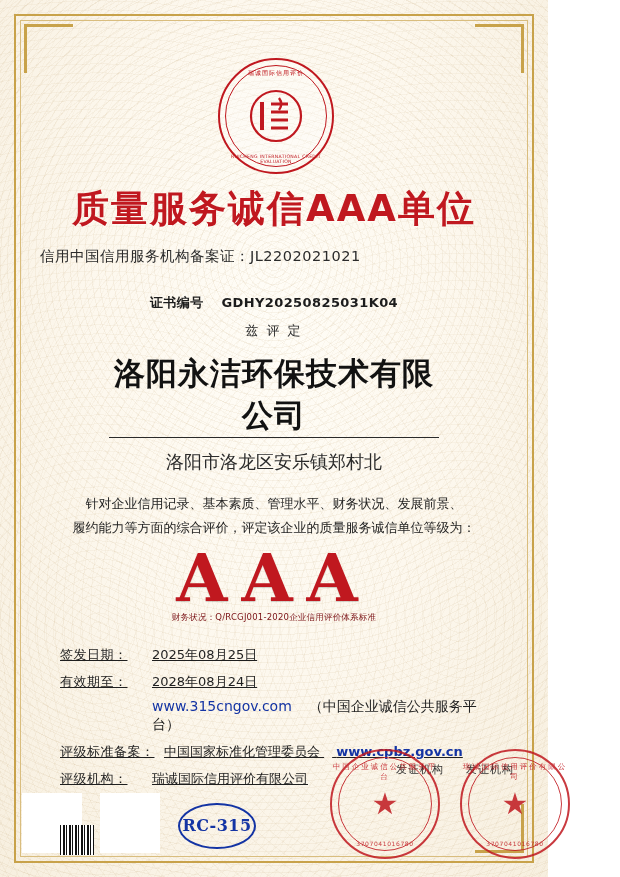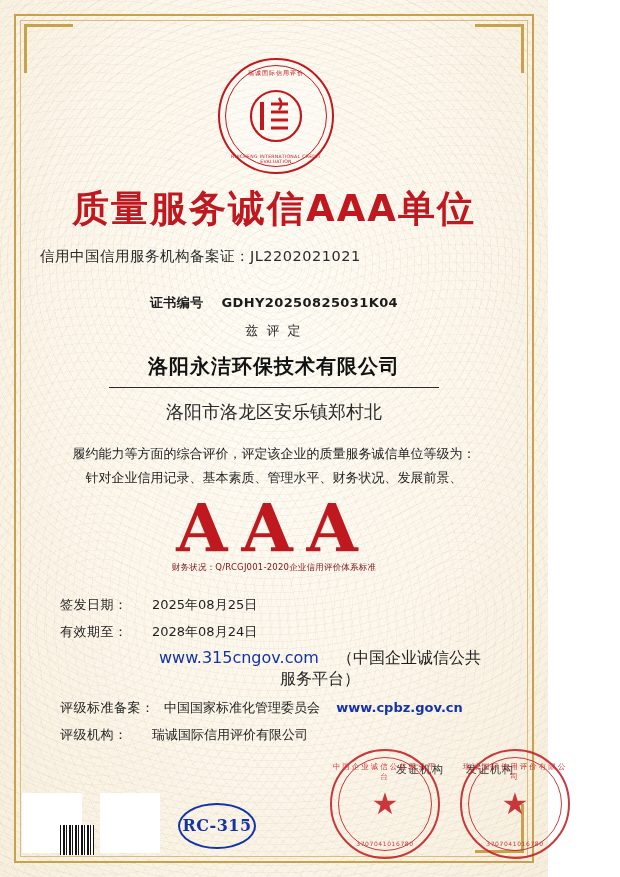--- a/index.html
+++ b/index.html
@@ -82,49 +82,49 @@
     margin-top:13px;text-align:left;color:#2b2b2b;font-size:14.5px;letter-spacing:.5px;
   }
   .certno{
     margin-top:28px;text-align:center;color:#1c1c1c;font-size:13px;font-weight:bold;letter-spacing:.4px;
   }
   .hereby{
     margin-top:10px;text-align:center;color:#2b2b2b;font-size:13px;letter-spacing:2px;
   }
   .company{
     margin:13px auto 0 auto;text-align:center;
-    color:#121212;font-size:20px;font-weight:bold;letter-spacing:1px;
-    width:330px;padding-bottom:7px;border-bottom:1.5px solid #2a2a2a;
+    color:#121212;font-size:31px;font-weight:bold;letter-spacing:1px;
+    width:330px;border-bottom:1.5px solid #2a2a2a;
   }
   .address{
     margin-top:12px;text-align:center;color:#2b2b2b;font-size:18px;
   }
   .para{
     margin:18px 26px 0 26px;text-align:center;color:#1f1f1f;font-size:13px;line-height:24px;
   }
   .grade{
     margin-top:2px;text-align:center;
     color:#c0181f;font-weight:bold;
     font-size:66px;letter-spacing:14px;
     font-family:"DejaVu Serif","Liberation Serif",serif;
     line-height:72px;
     text-shadow:0 1px 1px rgba(0,0,0,.18);
   }
   .grade-std{
     margin-top:-2px;text-align:center;color:#7a1114;font-size:8.5px;letter-spacing:.2px;
   }
 
   .fields{margin:22px 20px 0 20px;}
-  .field{display:flex;align-items:flex-start;font-size:13px;color:#1f1f1f;margin-bottom:9px;}
+  .field{display:flex;align-items:flex-start;font-size:13px;color:#1f1f1f;margin-bottom:9px;text-decoration:underline;}
   .field .lbl{width:92px;flex:0 0 92px;letter-spacing:.5px;}
   .field .val{flex:1;}
   .link{color:#1434a4;}
   .link-strong{color:#1434a4;font-weight:bold;}
   .paren{color:#1f1f1f;}
-  .url-line{margin-left:92px;font-size:16px;color:#1f1f1f;margin-top:-2px;margin-bottom:9px;text-align:center;}
+  .url-line{margin-left:92px;font-size:14px;color:#1f1f1f;margin-top:-2px;margin-bottom:9px;}
 
   
   .bottom{
     position:absolute;left:8px;right:8px;bottom:14px;height:106px;
   }
   .qr{
     position:absolute;bottom:10px;width:56px;height:56px;
     background-image:
       repeating-linear-gradient(0deg,#111 0 3px,#fff 3px 6px),
       repeating-linear-gradient(90deg,#111 0 3px,#fff 3px 6px);
@@ -211,22 +211,22 @@
       <span style="display:inline-block;width:8px"></span>
       <span>GDHY20250825031K04</span>
     </div>
 
     <div class="hereby">兹 评 定</div>
 
     <div class="company">洛阳永洁环保技术有限公司</div>
     <div class="address">洛阳市洛龙区安乐镇郑村北</div>
 
     <div class="para">
+      <div>针对企业信用记录、基本素质、管理水平、财务状况、发展前景、</div>
       <div>履约能力等方面的综合评价，评定该企业的质量服务诚信单位等级为：</div>
-      <div>针对企业信用记录、基本素质、管理水平、财务状况、发展前景、</div>
     </div>
 
     <div class="grade">AAA</div>
     <div class="grade-std">财务状况：Q/RCGJ001-2020企业信用评价体系标准</div>
 
     <div class="fields">
       <div class="field">
         <span class="lbl">签发日期：</span>
         <span class="val">2025年08月25日</span>
       </div>

